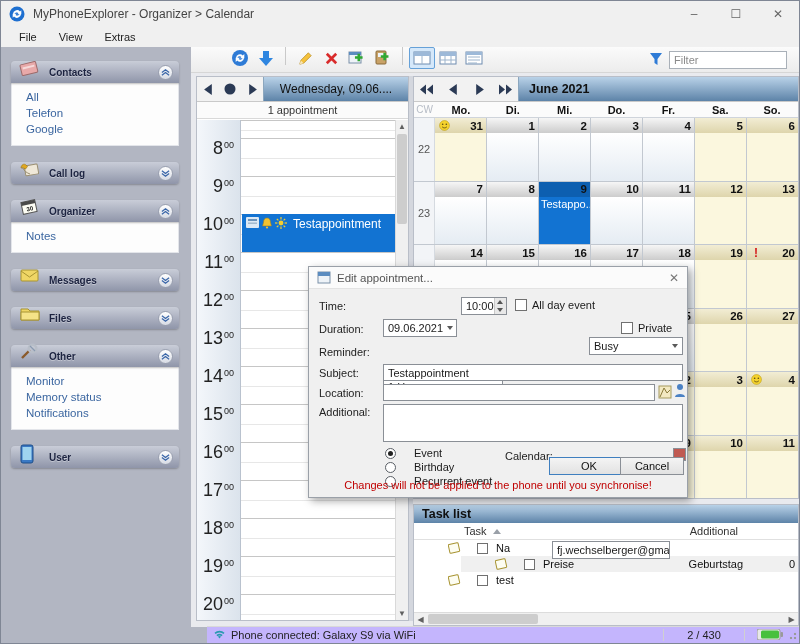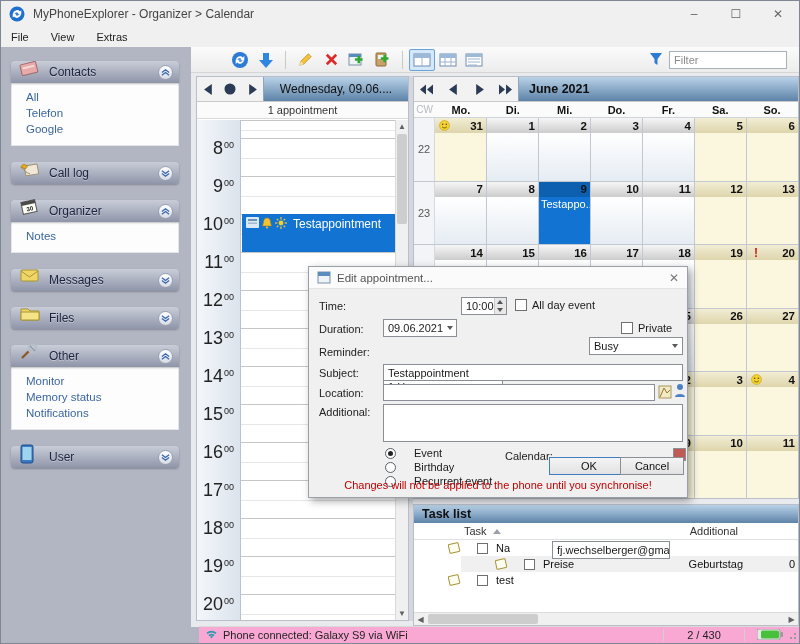--- a/index.html
+++ b/index.html
@@ -6,43 +6,43 @@
   html,body { width:800px; height:644px; overflow:hidden; }
   body { font-family:"Liberation Sans","DejaVu Sans",sans-serif; font-size:11px; color:#1a1a1a;
          background:#b2b6c2; border:1px solid #7f8694; position:relative; }
 
   
   .titlebar { height:26px; background:#f0f0f0; display:flex; align-items:center; padding-left:8px; }
   .app-icon { width:16px; height:16px; margin-right:8px; }
   .title-text { color:#444; font-size:12px; }
   .win-btns { margin-left:auto; display:flex; height:100%; }
   .win-btn { width:42px; display:flex; align-items:center; justify-content:center; color:#666; font-size:12px; }
-  .menubar { height:20px; background:#f0f0f0; display:flex; align-items:center; padding-left:8px; gap:18px; }
+  .menubar { height:20px; background:#f0f0f0; display:flex; align-items:center; padding-left:16px; gap:18px; }
   .menu-item { color:#222; font-size:11px; padding:2px 2px; }
 
   
   .toolbar { position:absolute; left:190px; right:0; top:46px; height:26px;
              background:linear-gradient(#fbfbfb,#ececec); border-bottom:1px solid #d6d6d6;
-             display:flex; align-items:center; padding-left:36px; }
+             display:flex; padding-left:36px; }
   .tb-btn { width:26px; height:22px; display:flex; align-items:center; justify-content:center; border-radius:2px; }
   .tb-btn.active { background:#d5e8fa; border:1px solid #66a1d8; }
   .tb-sep { width:1px; height:18px; background:#c9c9c9; margin:0 6px; }
   .tb-right { margin-left:auto; display:flex; align-items:center; margin-right:12px; gap:6px; }
   .filter-input { width:118px; height:18px; border:1px solid #a9b0b8; font-size:11px; padding:0 4px;
                   font-family:"Liberation Sans",sans-serif; color:#333; background:#fff; }
   .filter-input::placeholder { color:#8a8a8a; }
 
   
   .sidebar { position:absolute; left:0; top:46px; bottom:0; width:190px; background:#b2b6c2; padding:14px 12px 0 10px; }
   .section { margin-bottom:16px; }
   .sec-head { height:22px; border-radius:4px 4px 0 0; background:linear-gradient(#c9cdd8,#8f95a9);
               display:flex; align-items:center; padding:0 6px 0 8px; position:relative; box-shadow:0 1px 2px rgba(0,0,0,.25); }
   .sec-head.closed { border-radius:4px; }
   .sec-icon { width:22px; height:20px; margin-right:8px; margin-top:-6px; }
-  .sec-label { font-weight:normal; color:#1c2340; font-size:12px; text-shadow:0 1px 0 rgba(255,255,255,.35);text-align:right; }
+  .sec-label { font-weight:bold; color:#1c2340; font-size:10px; text-shadow:0 1px 0 rgba(255,255,255,.35);text-align:right; }
   .sec-chevron { margin-left:auto; width:15px; height:15px; border-radius:50%;
                  background:linear-gradient(#ffffff,#d7dbe4); border:1px solid #9aa0b0;
                  display:flex; align-items:center; justify-content:center; }
   .sec-items { background:#fdfdfd; border:1px solid #e3e5ea; border-top:none; padding:6px 0 8px 14px; }
   .sec-link { display:block; color:#3b66a0; padding:2px 0; font-size:11.5px; }
   .sec-link.active { color:#1d4e8f; font-weight:bold; }
 
   
   .content-bg { position:absolute; left:190px; right:0; top:72px; bottom:16px; background:#e9eaee; }
 
@@ -137,21 +137,21 @@
   .radio { width:11px; height:11px; border:1px solid #5a5f66; border-radius:50%; background:#fff; display:flex; align-items:center; justify-content:center; }
   .radio.sel::after { content:""; width:5px; height:5px; border-radius:50%; background:#222; }
   .radio-lbl { margin-left:18px; }
   .btn { background:linear-gradient(#f4f4f4,#e2e2e2); border:1px solid #8a8f96; height:18px;
          display:flex; align-items:center; justify-content:center; font-size:11px; color:#111; }
   .btn.default { border:1px solid #3f7fbf; }
   .warning { position:absolute; left:0; right:0; top:212px; text-align:center; color:#c00000; font-size:11px; }
   .cal-color { width:13px; height:13px; border:1px solid #8a8f96; }
 
   
-  .statusbar { position:absolute; left:198px; right:0; bottom:0; height:17px; background:#f9a8d4;
+  .statusbar { position:absolute; left:206px; right:0; bottom:0; height:17px; background:#c4b5fd;
                border-top:1px solid #d9d9d9; display:flex; align-items:center; font-size:11px; color:#222; }
   .sb-conn { display:flex; align-items:center; gap:5px; margin-left:6px; }
   .sb-sep { width:1px; height:12px; background:#d0d0d0; }
   .sb-count { width:80px; text-align:center; }
   .grip { width:10px; height:10px; margin:0 2px 0 4px; background:
           radial-gradient(circle at 8px 8px,#9a9a9a 1px,transparent 1.6px),
           radial-gradient(circle at 8px 4px,#9a9a9a 1px,transparent 1.6px),
           radial-gradient(circle at 4px 8px,#9a9a9a 1px,transparent 1.6px); }
 </style>
 </head>

